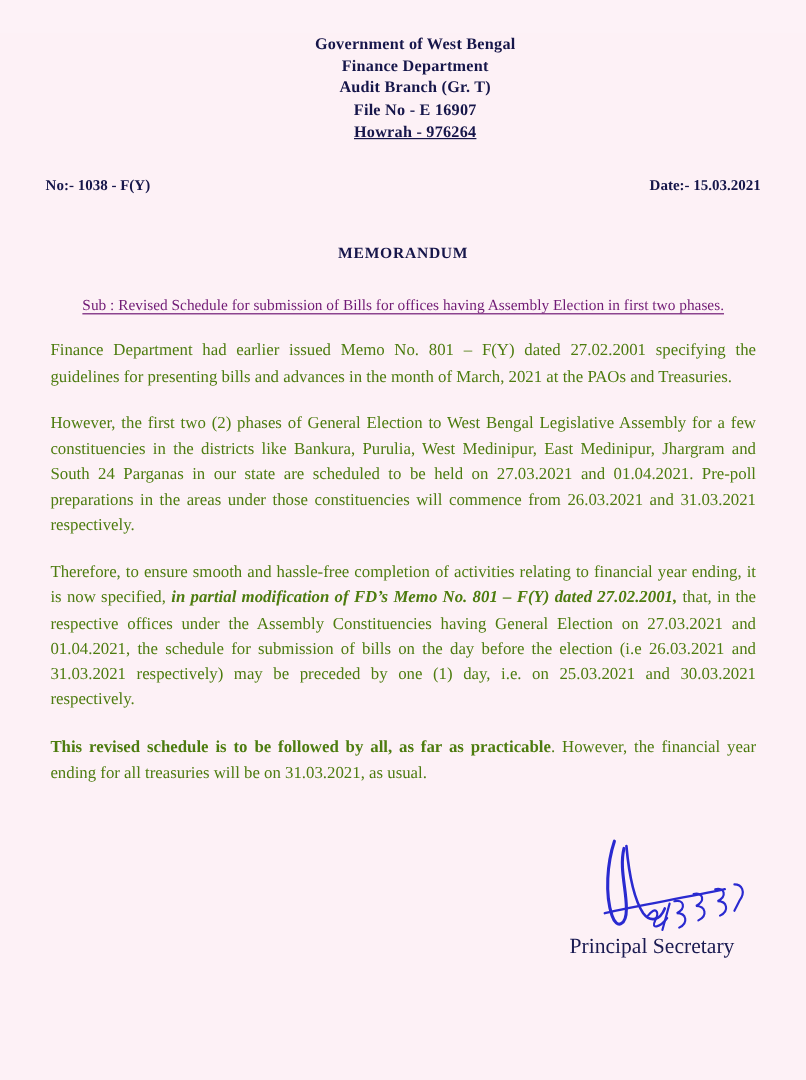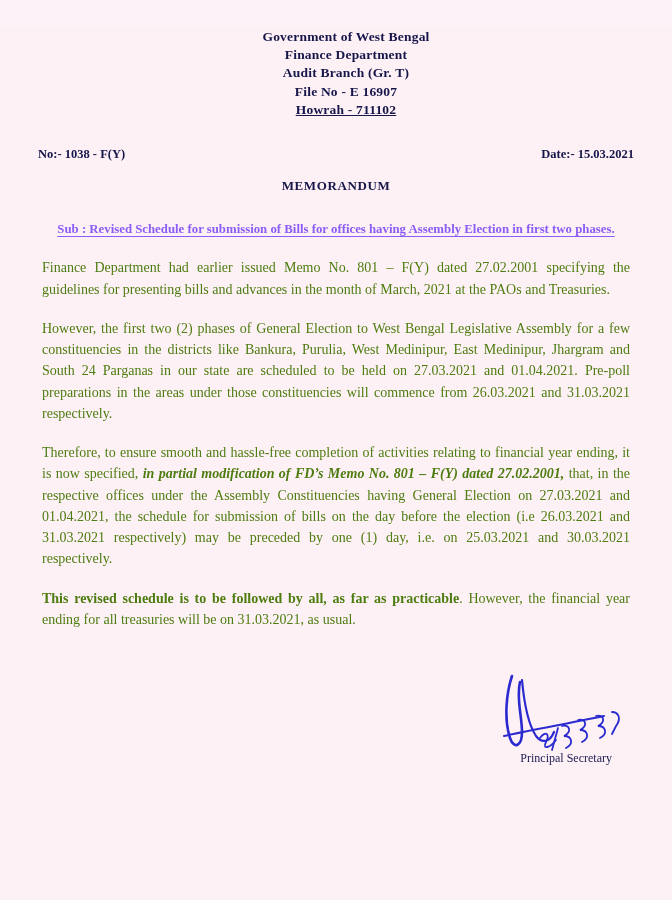--- a/index.html
+++ b/index.html
@@ -46,32 +46,32 @@
     align-items: center;
     font-size: 12.5px;
     font-weight: bold;
     color: #16164a;
   }
   .memo-title {
     text-align: center;
     font-weight: bold;
     font-size: 13px;
     letter-spacing: 0.6px;
-    margin-top: 16px;
+    margin-top: 41px;
     color: #16164a;
   }
   .subject {
     margin: 26px 40px 0 40px;
     text-align: center;
-    font-weight: bold;
+    font-weight: normal;
     font-size: 12.8px;
     line-height: 1.5;
     text-decoration: underline;
     text-underline-offset: 3px;
-    color: #8b5cf6;
+    color: #701a75;
   }
   .body-text {
     margin: 18px 42px 0 42px;
     font-size: 14px;
     line-height: 1.52;
     text-align: justify;
     color: #4d7c0f;
   }
   b.bolditalic {
     font-weight: bold;
@@ -88,36 +88,36 @@
   .sign-svg {
     position: absolute;
     left: 500px;
     top: 0px;
   }
   .sign-block {
     position: absolute;
     right: 60px;
     top: 78px;
     text-align: center;
-    font-size: 12px;
+    font-size: 18px;
     line-height: 1.45;
     color: #1b1b52;
   }
 </style>
 </head>
 <body>
 
 <div class="page">
 
   <div class="header-block">
     <div class="header-line">Government of West Bengal</div>
     <div class="header-line">Finance Department</div>
     <div class="header-line">Audit Branch (Gr. T)</div>
     <div class="header-line">File No - E 16907</div>
-    <div class="header-line underlined">Howrah - 711102</div>
+    <div class="header-line underlined">Howrah - 976264</div>
   </div>
 
   <div class="memo-meta">
     <span>No:- 1038 - F(Y)</span>
     <span>Date:- 15.03.2021</span>
   </div>
 
   <div class="memo-title">MEMORANDUM</div>
 
   <div class="subject">Sub : Revised Schedule for submission of Bills for offices having Assembly Election in first two phases.</div>

